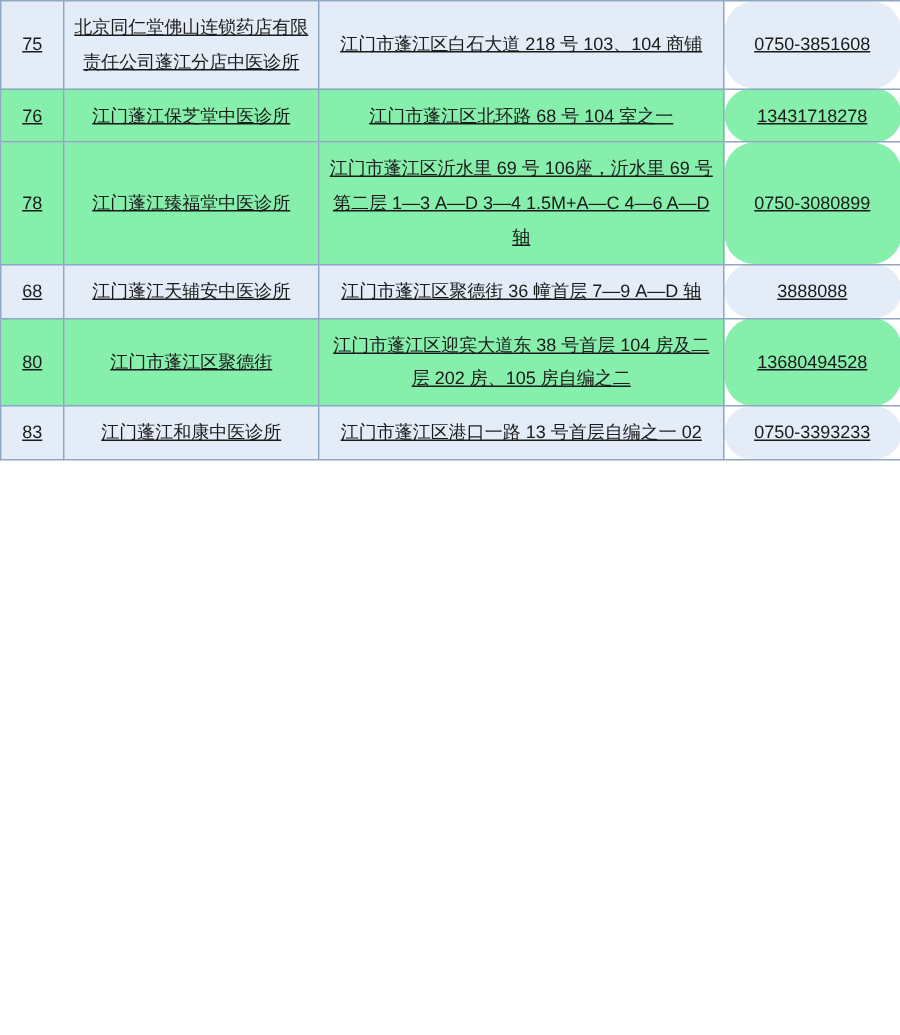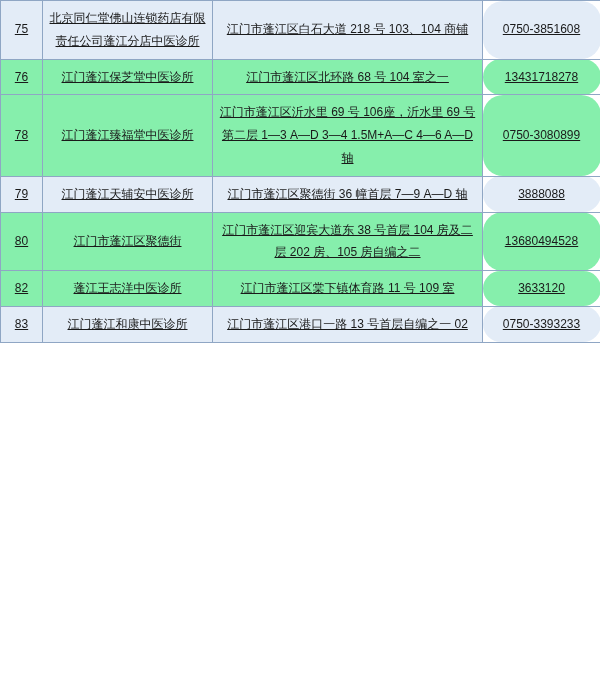--- a/index.html
+++ b/index.html
@@ -89,40 +89,34 @@
 
 
       <tr class="row-plain">
         <td class="cell-idx">78</td>
         <td class="cell-name">江门蓬江臻福堂中医诊所</td>
         <td class="cell-addr">江门市蓬江区沂水里 69 号 106座，沂水里 69 号第二层 1—3 A—D 3—4 1.5M+A—C 4—6 A—D 轴</td>
         <td class="cell-tel">0750-3080899</td>
       </tr>
 
       <tr class="row-alt">
-        <td class="cell-idx">79</td>
+        <td class="cell-idx">68</td>
         <td class="cell-name">江门蓬江天辅安中医诊所</td>
         <td class="cell-addr">江门市蓬江区聚德街 36 幢首层 7—9 A—D 轴</td>
         <td class="cell-tel">3888088</td>
       </tr>
 
       <tr class="row-plain">
         <td class="cell-idx">80</td>
         <td class="cell-name">江门市蓬江区聚德街</td>
         <td class="cell-addr">江门市蓬江区迎宾大道东 38 号首层 104 房及二层 202 房、105 房自编之二</td>
         <td class="cell-tel">13680494528</td>
       </tr>
 
 
-      <tr class="row-plain">
-        <td class="cell-idx">82</td>
-        <td class="cell-name">蓬江王志洋中医诊所</td>
-        <td class="cell-addr">江门市蓬江区棠下镇体育路 11 号 109 室</td>
-        <td class="cell-tel">3633120</td>
-      </tr>
 
       <tr class="row-alt">
         <td class="cell-idx">83</td>
         <td class="cell-name">江门蓬江和康中医诊所</td>
         <td class="cell-addr">江门市蓬江区港口一路 13 号首层自编之一 02</td>
         <td class="cell-tel">0750-3393233</td>
       </tr>
 
 
     </tbody>

